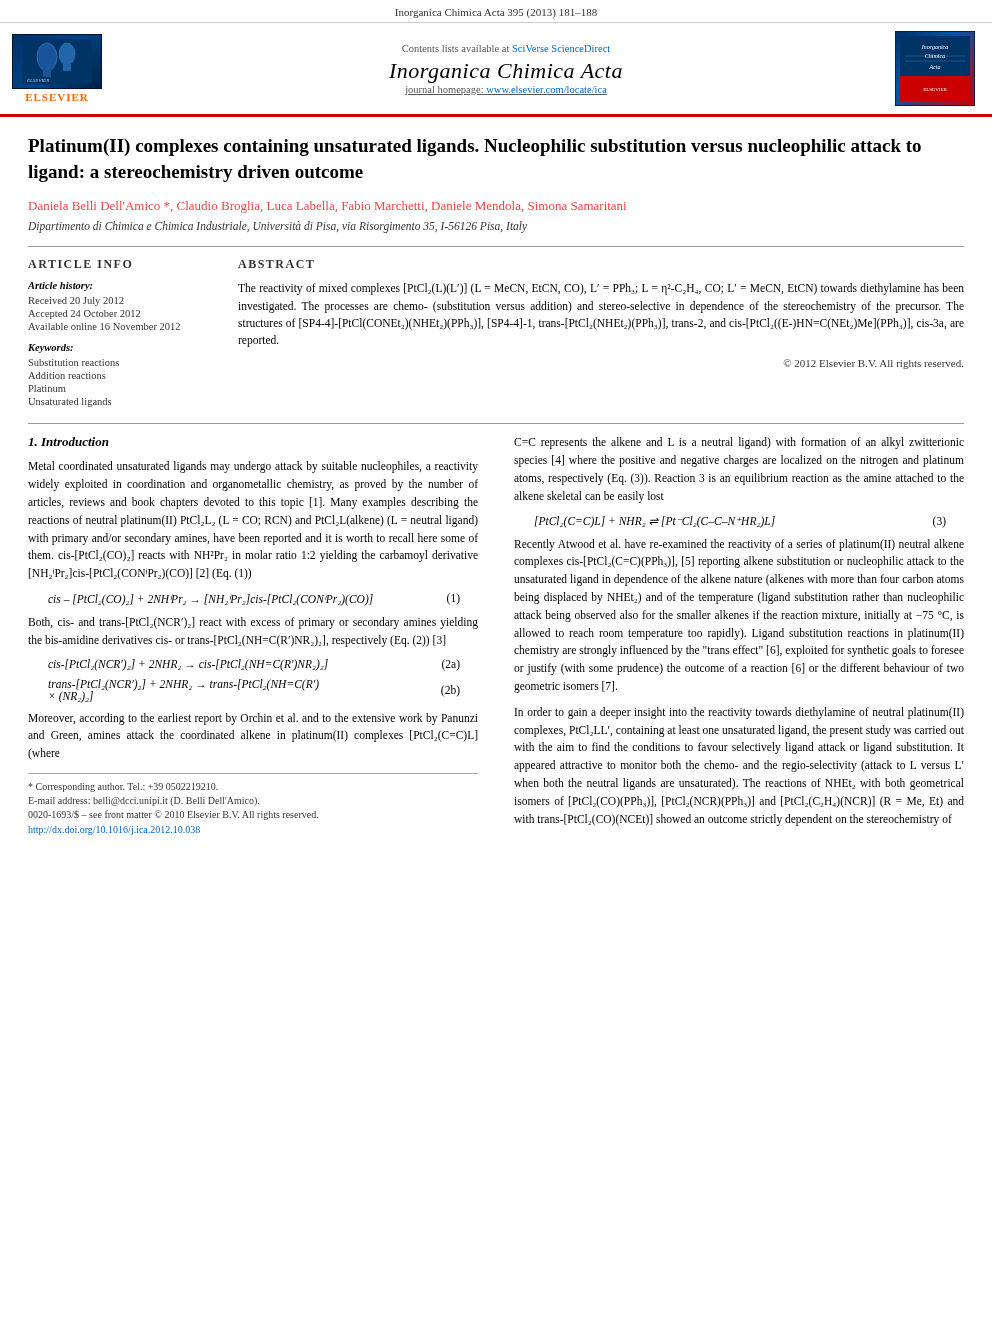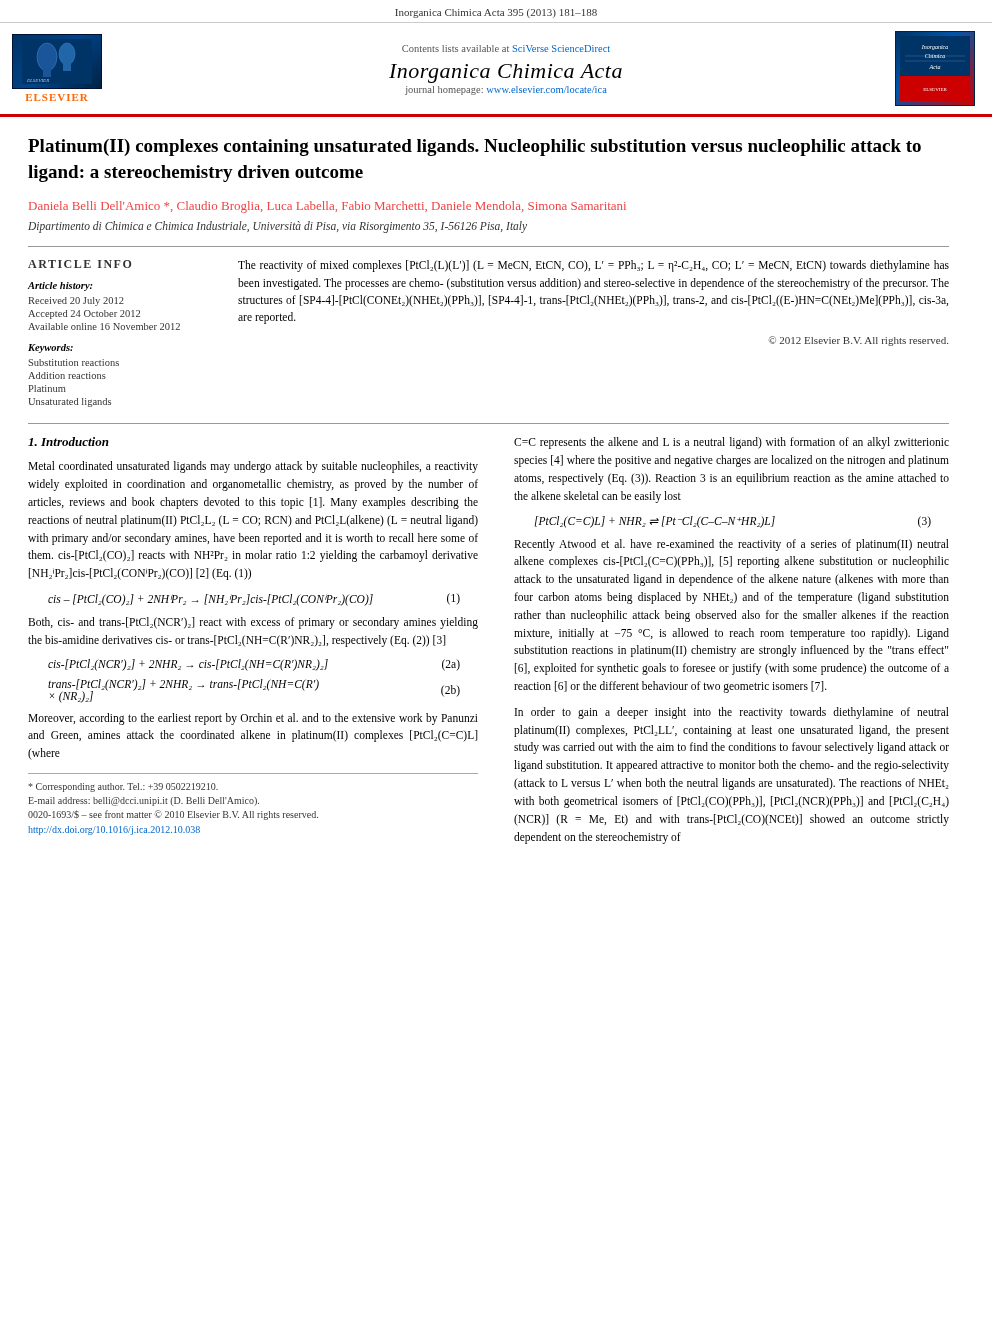--- a/index.html
+++ b/index.html
@@ -80,20 +80,21 @@
       font-size: 22px;
       font-style: italic;
       color: #000;
       font-weight: normal;
       letter-spacing: 0.5px;
     }
     .journal-homepage {
       font-size: 10.5px;
       color: #555;
       margin-top: 0;
+      text-decoration: underline;
     }
     .journal-homepage-link {
       color: #0066cc;
     }
 
     .journal-header-right {
       width: 90px;
       display: flex;
       align-items: center;
       justify-content: center;
@@ -108,21 +109,21 @@
       justify-content: center;
       color: #fff;
       font-size: 8px;
       text-align: center;
       border: 1px solid #002244;
       padding: 4px;
     }
 
     
     .main-content {
-      padding: 16px 43px 16px 28px;
+      padding: 16px 28px 16px 28px;
     }
 
     
     .article-title {
       font-size: 19px;
       font-weight: bold;
       color: #000;
       line-height: 1.35;
       margin-bottom: 14px;
     }
@@ -359,20 +360,21 @@
       <div class="info-date">Accepted 24 October 2012</div>
       <div class="info-date">Available online 16 November 2012</div>
       <div class="keywords-label">Keywords:</div>
       <div class="keyword-item">Substitution reactions</div>
       <div class="keyword-item">Addition reactions</div>
       <div class="keyword-item">Platinum</div>
       <div class="keyword-item">Unsaturated ligands</div>
     </div>
 
     <div class="abstract-col">
+      <div class="section-heading">ABSTRACT</div>
       <div class="abstract-text">The reactivity of mixed complexes [PtCl₂(L)(L′)] (L = MeCN, EtCN, CO), L′ = PPh₃; L = η²-C₂H₄, CO; L′ = MeCN, EtCN) towards diethylamine has been investigated. The processes are chemo- (substitution versus addition) and stereo-selective in dependence of the stereochemistry of the precursor. The structures of [SP4-4]-[PtCl(CONEt₂)(NHEt₂)(PPh₃)], [SP4-4]-1, trans-[PtCl₂(NHEt₂)(PPh₃)], trans-2, and cis-[PtCl₂((E-)HN=C(NEt₂)Me](PPh₃)], cis-3a, are reported.</div>
       <div class="copyright-line">© 2012 Elsevier B.V. All rights reserved.</div>
     </div>
   </div>
 
   <hr class="divider">
 
   <div class="body-section">
 
     <div class="body-col-left">

